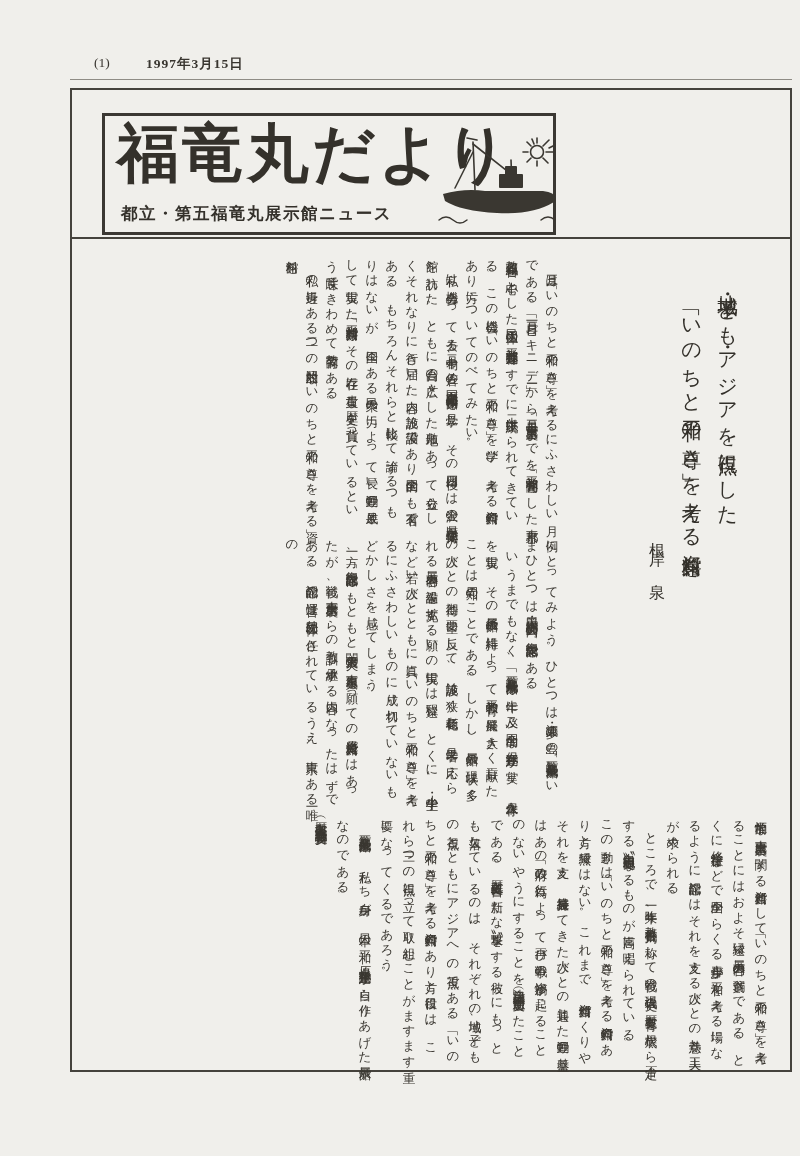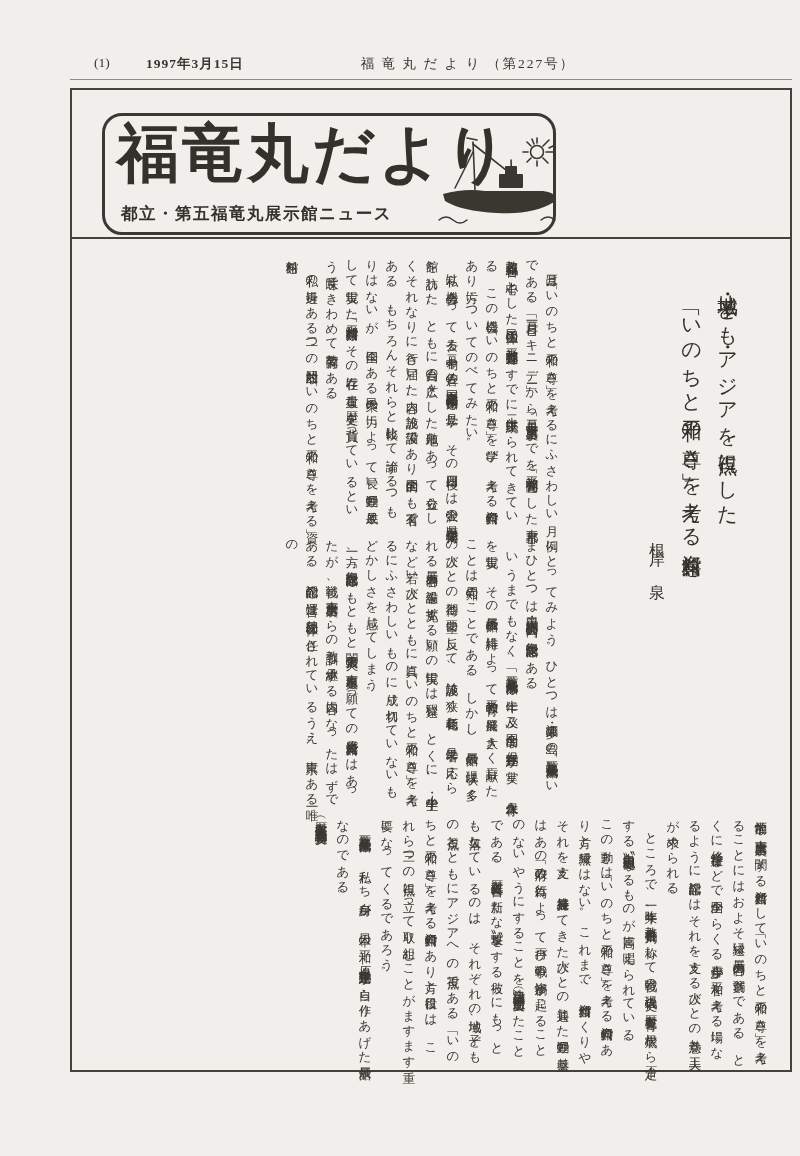--- a/index.html
+++ b/index.html
@@ -18,21 +18,21 @@
   .rule-thin { position:absolute; top:79px; left:70px; width:722px; height:1px; background:#8f8c85; }
 
   
   .frame { position:absolute; top:88px; left:70px; width:718px; height:980px;
            border:2px solid #45423c; }
 
   
   .masthead { position:absolute; top:0; left:0; right:0; height:147px;
               border-bottom:2px solid #45423c; }
   .mast-box { position:absolute; top:23px; left:30px; width:448px; height:116px;
-              border:3px solid #3b3833; border-radius:20px; background:transparent; }
+              border:3px solid #3b3833; border-radius:0; background:transparent; }
   .mast-title { position:absolute; top:-4px; left:12px; font-size:62px; font-weight:900;
                 font-family:"Liberation Sans","DejaVu Sans",sans-serif;
                 letter-spacing:3px; color:#34312b; transform:scaleY(1.02); white-space:nowrap; }
   .mast-subtitle { position:absolute; bottom:7px; left:16px; font-size:16.5px; font-weight:600;
                    font-family:"Liberation Sans","DejaVu Sans",sans-serif;
                    letter-spacing:1.5px; color:#34312b; white-space:nowrap; }
   .boat { position:absolute; right:-16px; bottom:2px; width:132px; height:100px; }
 
   .publisher { position:absolute; top:28px; left:512px; width:195px;
                font-size:11.5px; line-height:17.5px; color:#46433d;
@@ -61,24 +61,20 @@
   .attribution { padding-top:44px; }
 </style>
 </head>
 <body>
 
 <div class="page">
 
   <div class="pheader">
     <span class="pnum">(1)</span>
     <span class="pdate">1997年3月15日</span>
-    <span class="ptitle">
-      <span>福 竜 丸 だ よ り</span>
-      <span>（第227号）</span>
-    </span>
   </div>
 
   <div class="rule-thin"></div>
 
   <div class="frame">
 
     <div class="masthead">
       <div class="mast-box">
         <div class="mast-title">福竜丸だより</div>
         <div class="mast-subtitle">都立・第五福竜丸展示館ニュース</div>

